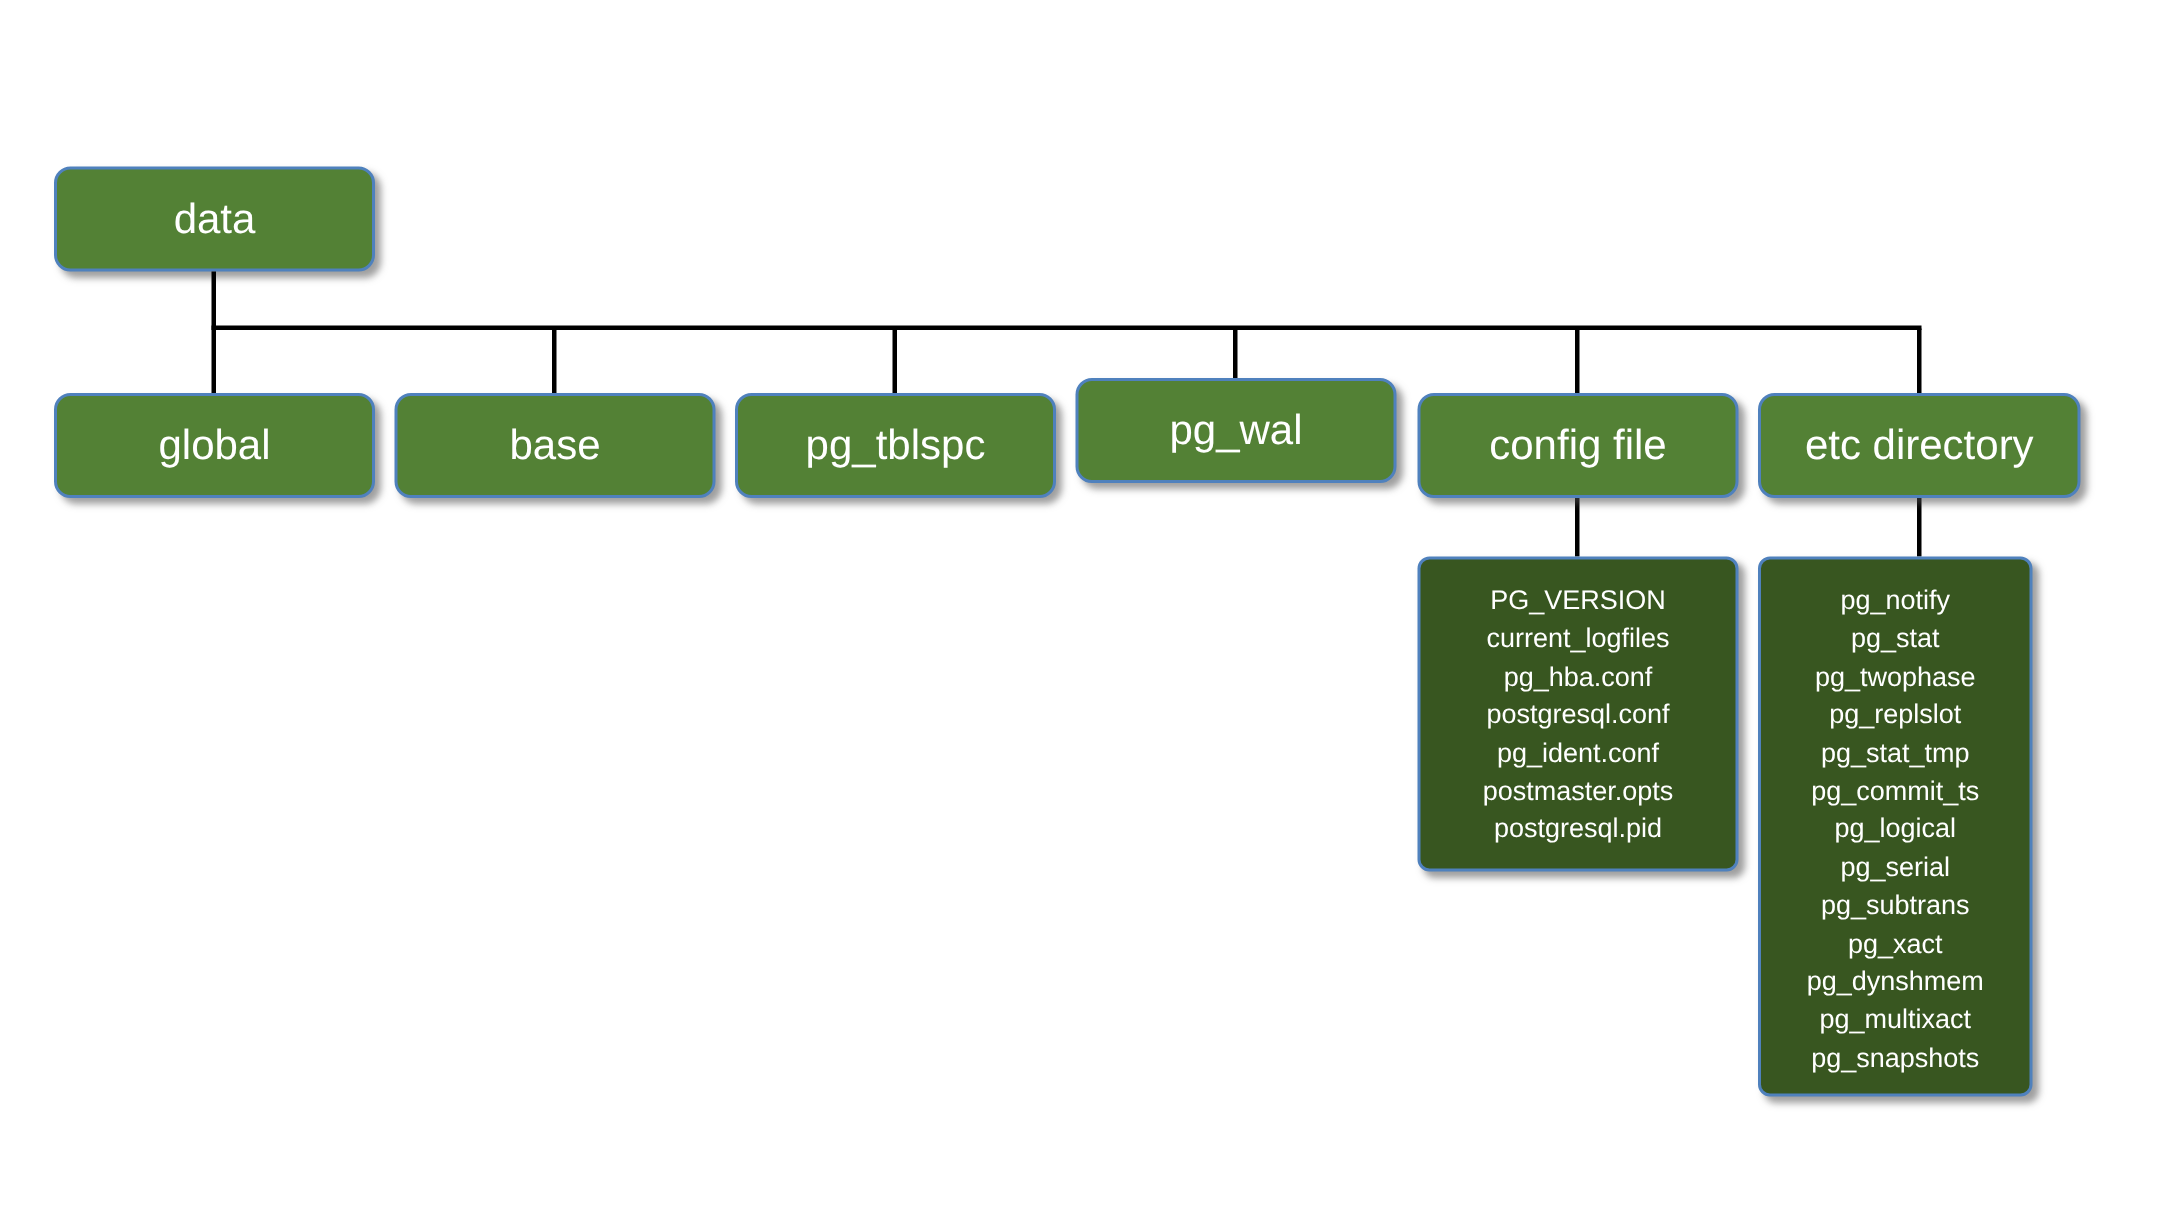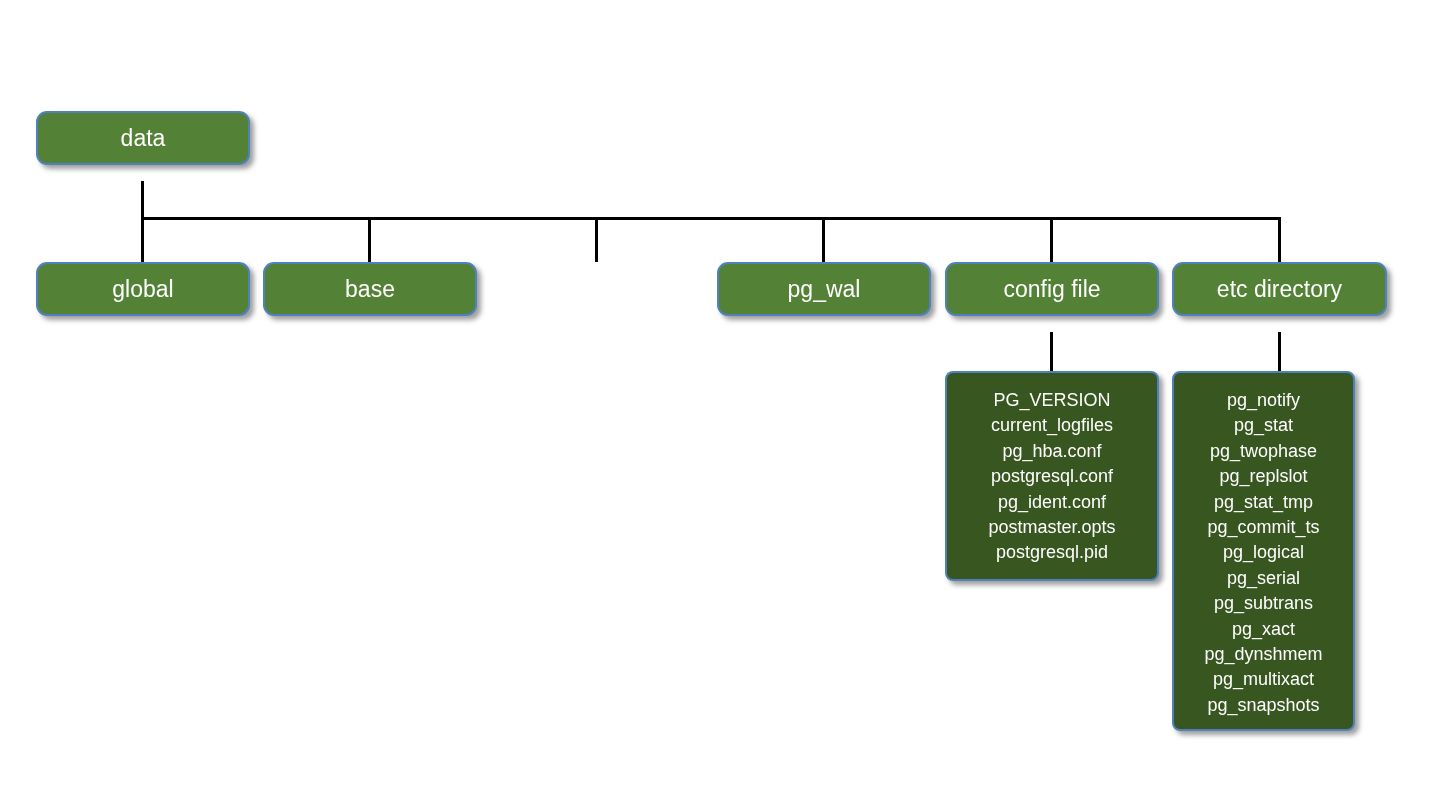--- a/index.html
+++ b/index.html
@@ -23,37 +23,37 @@
     font-size: 23px;
     font-weight: 700;
     color: var(--title-color, #0d0d0d);
     letter-spacing: 0.2px;
   }
   
   .node {
     position: absolute;
     box-sizing: border-box;
     width: 214px;
-    height: 54px;
+    height: 70px;
     background: var(--node-fill, #538135);
     border: 2px solid var(--node-border, #4f81bd);
     border-radius: 11px;
     box-shadow: 4px 4px 5px rgba(80, 80, 80, 0.55);
     color: var(--node-text, #ffffff);
-    font-size: 23px;
+    font-size: 28px;
     display: flex;
     align-items: center;
     justify-content: center;
     text-align: center;
   }
   .n-data      { left: 36px;   top: 111px; }
   .n-global    { left: 36px;   top: 262px; }
   .n-base      { left: 263px;  top: 262px; }
   .n-tblspc    { left: 490px;  top: 262px; }
-  .n-wal       { left: 717px;  top: 262px; text-align: center; }
+  .n-wal       { left: 717px;  top: 252px; text-align: center; }
   .n-config    { left: 945px;  top: 262px; }
   .n-etc       { left: 1172px; top: 262px; width: 215px; }
 
   
   .listbox {
     position: absolute;
     box-sizing: border-box;
     background: var(--list-fill, #375623);
     border: 2px solid var(--node-border, #4f81bd);
     border-radius: 8px;
@@ -95,20 +95,21 @@
   <div class="line c-d-base"></div>
   <div class="line c-d-tblspc"></div>
   <div class="line c-d-wal"></div>
   <div class="line c-d-config"></div>
   <div class="line c-d-etc"></div>
   <div class="line c-config-list"></div>
   <div class="line c-etc-list"></div>
 
   <div class="node n-global">global</div>
   <div class="node n-base">base</div>
+  <div class="node n-tblspc">pg_tblspc</div>
   <div class="node n-wal">pg_wal</div>
   <div class="node n-config">config file</div>
   <div class="node n-etc">etc directory</div>
 
   <div class="listbox lb-config">
       <div>PG_VERSION</div>
       <div>current_logfiles</div>
       <div>pg_hba.conf</div>
       <div>postgresql.conf</div>
       <div>pg_ident.conf</div>

